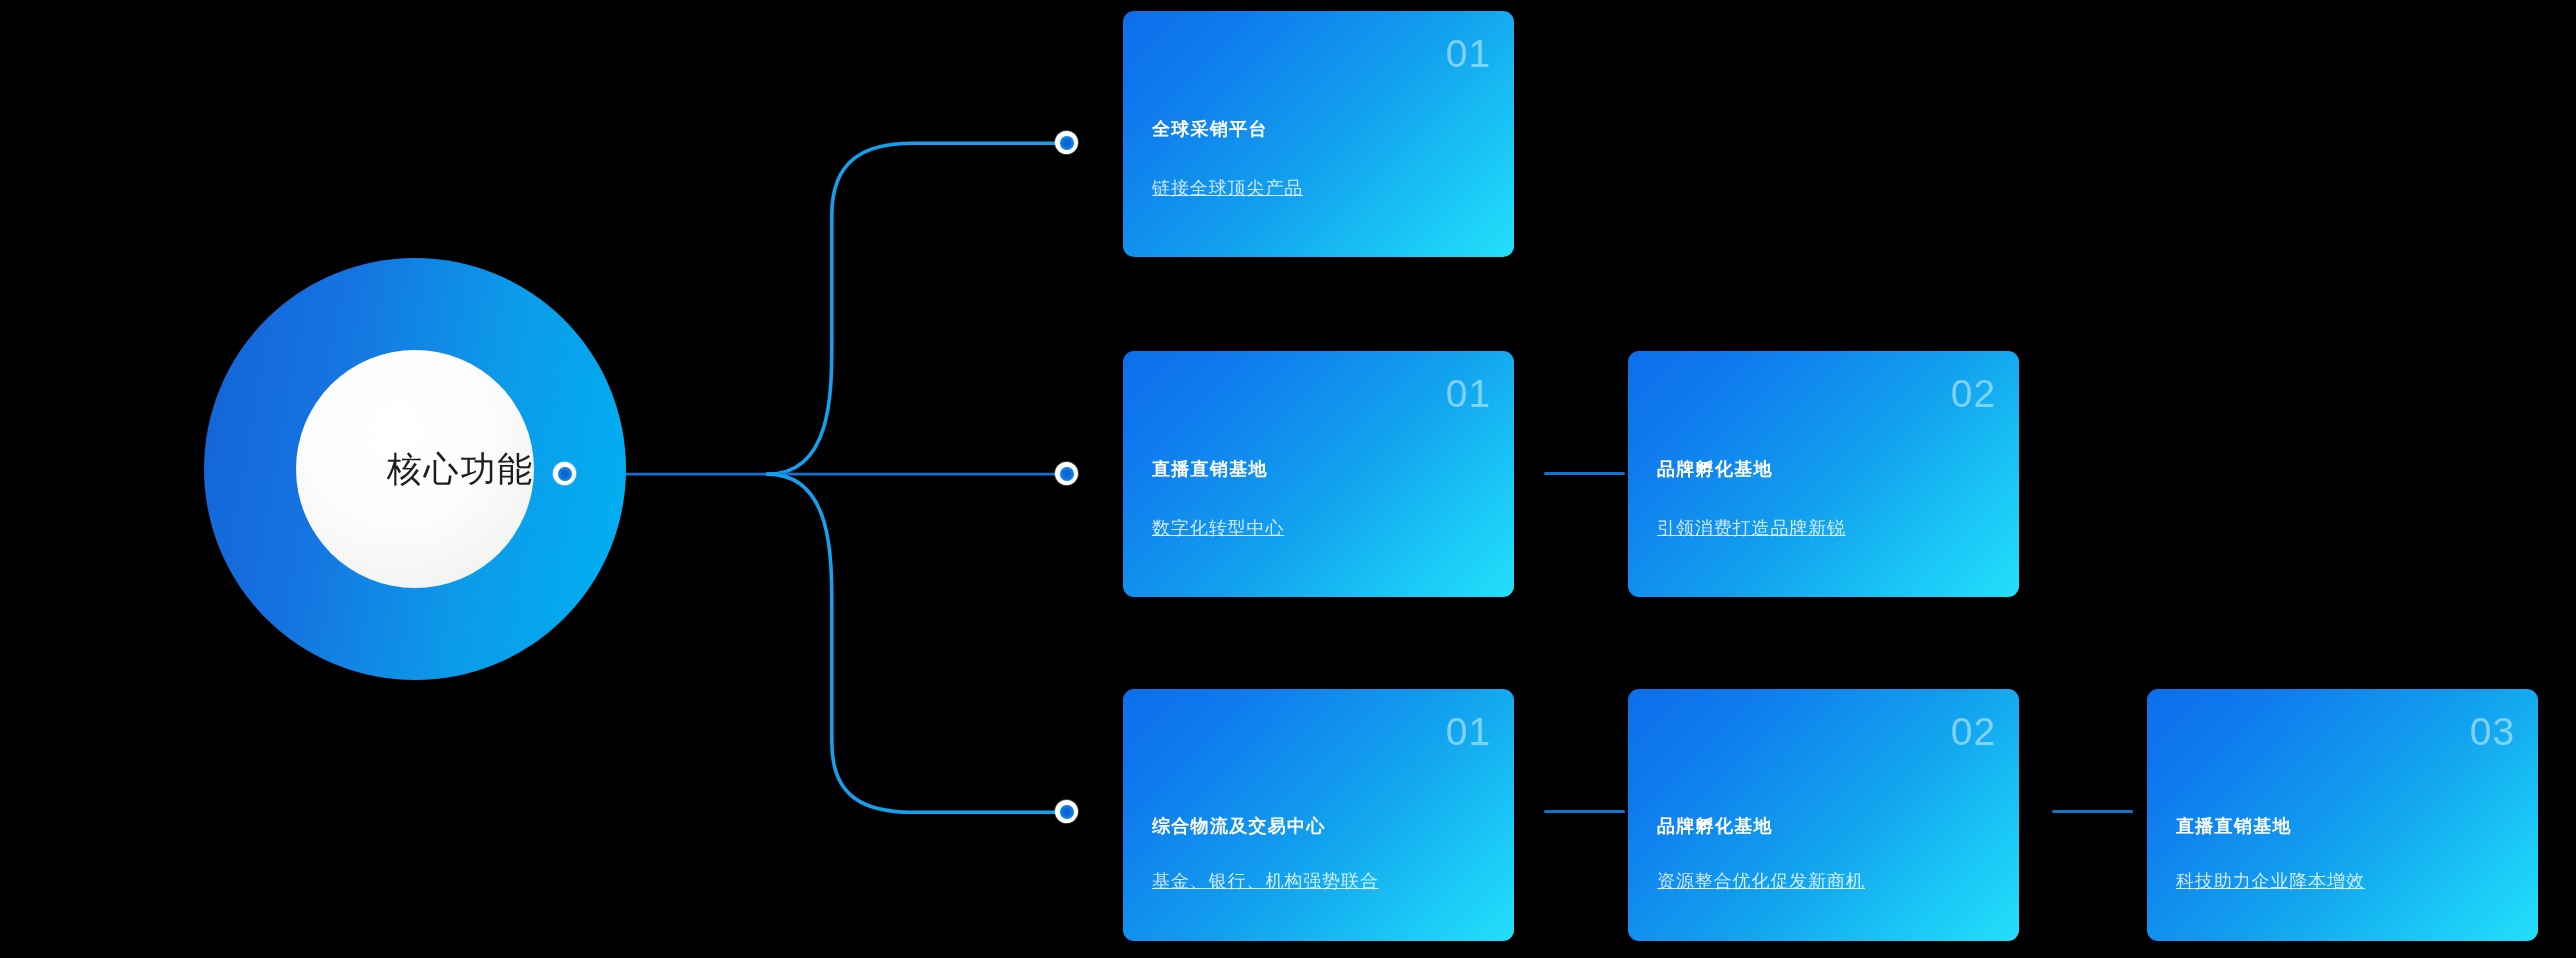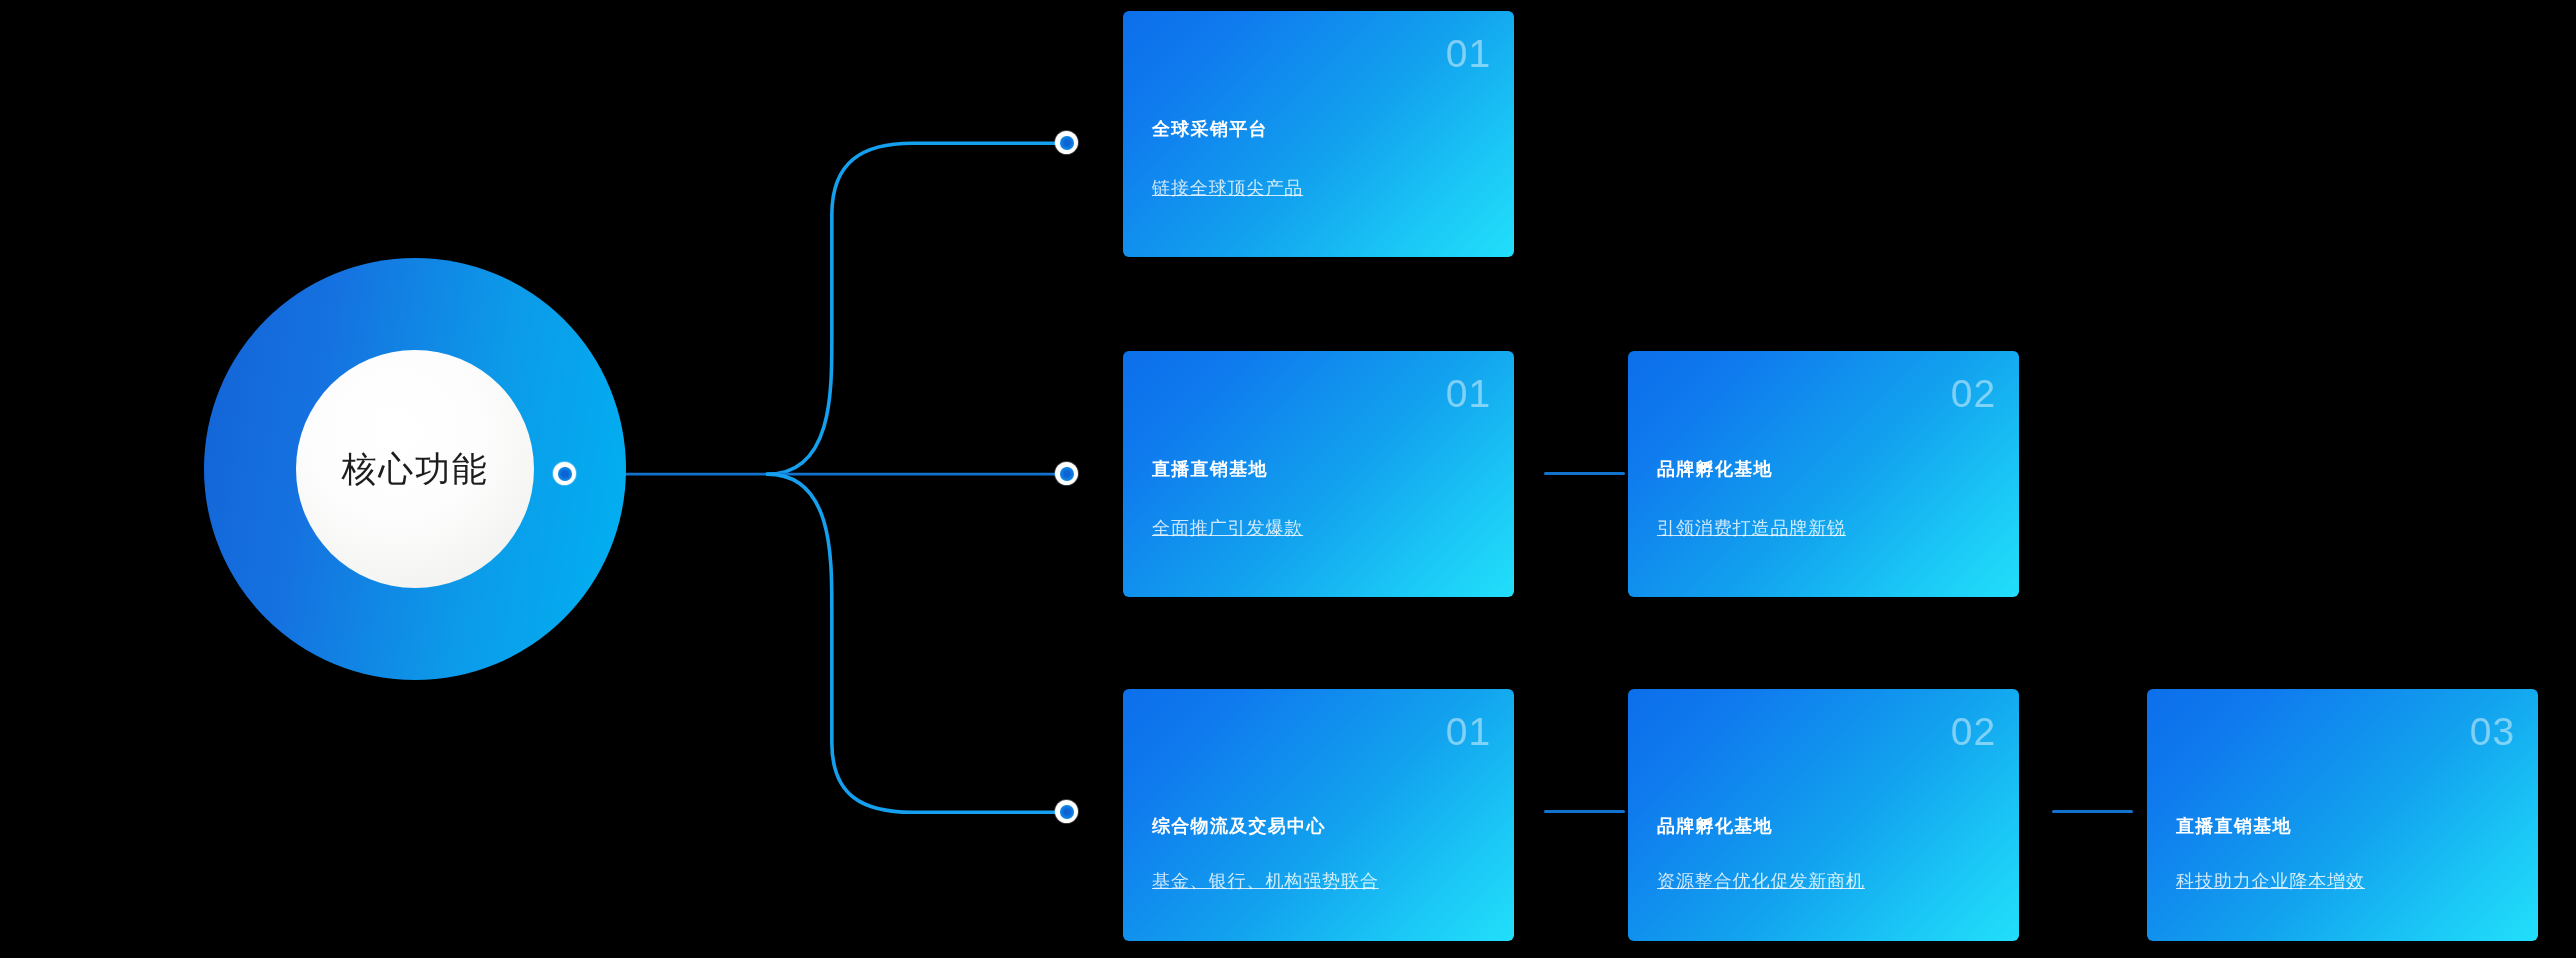--- a/index.html
+++ b/index.html
@@ -35,21 +35,21 @@
     left: 50%;
     top: 50%;
     width: 238px;
     height: 238px;
     margin-left: -119px;
     margin-top: -119px;
     border-radius: 50%;
     background: radial-gradient(circle at 42% 34%, #ffffff 0%, #fdfdfd 42%, #f3f3f1 78%, #eceae6 100%);
     display: flex;
     align-items: center;
-    justify-content: center;
+    justify-content: flex-end;
   }
   .hub-label {
     font-size: 35px;
     letter-spacing: 1.8px;
     color: #1d1d1f;
     font-weight: 400;
     white-space: nowrap;
   }
 
   
@@ -80,21 +80,21 @@
     content: "";
     width: 13.4px;
     height: 13.4px;
     border-radius: 50%;
     background: radial-gradient(circle at 50% 50%, #0b63d6 0%, #0b63d6 28%, #17a6ef 100%);
   }
 
   
   .card {
     position: absolute;
-    border-radius: 6px;
+    border-radius: 11px;
     background: linear-gradient(135deg, #0C6FEB 0%, #0F79EE 18%, #12A2EE 55%, #1BC9F6 82%, #22DFFA 100%);
     box-sizing: border-box;
     overflow: hidden;
   }
   .card-num {
     position: absolute;
     right: 23px;
     top: 23px;
     font-size: 39px;
     line-height: 1;
@@ -167,21 +167,21 @@
 
   <div class="card r1" style="left:1123px; top:10.7px; width:391px;">
     <span class="card-num">01</span>
     <span class="card-title">全球采销平台</span>
     <span class="card-sub">链接全球顶尖产品</span>
   </div>
 
   <div class="card r2" style="left:1123px; top:351px; width:391px;">
     <span class="card-num">01</span>
     <span class="card-title">直播直销基地</span>
-    <span class="card-sub">全面推广引发爆款</span>
+    <span class="card-sub">数字化转型中心</span>
   </div>
 
   <div class="link-bar" style="left:1544px; top:472px; width:81px;"></div>
 
   <div class="card r2" style="left:1628px; top:351px; width:391px;">
     <span class="card-num">02</span>
     <span class="card-title">品牌孵化基地</span>
     <span class="card-sub">引领消费打造品牌新锐</span>
   </div>
 

